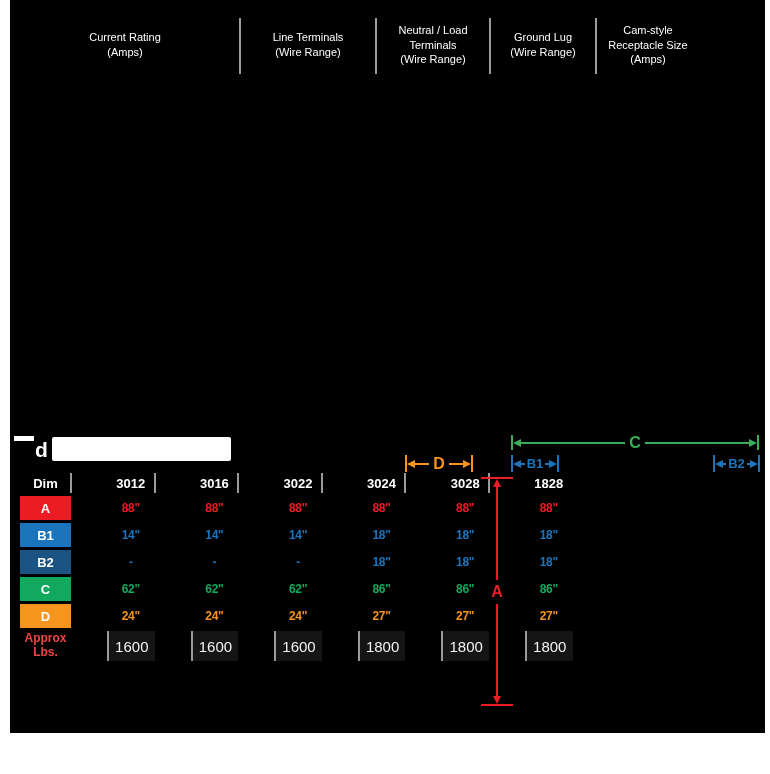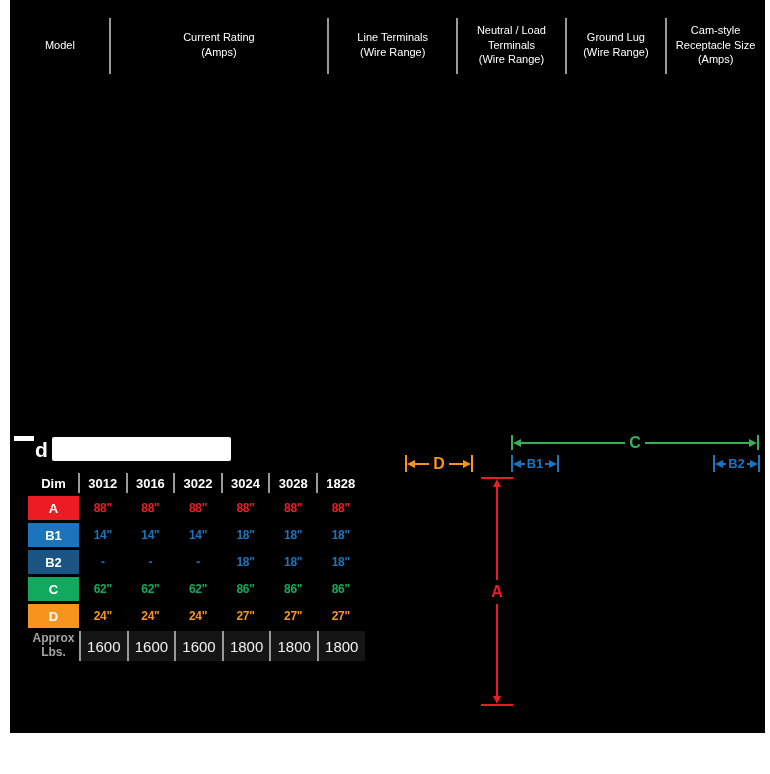--- a/index.html
+++ b/index.html
@@ -13,31 +13,31 @@
   .spec-divider { position:absolute; right:-1px; top:18px; width:2px; height:56px; background:#9a9a9a; }
   .w1{width:105px}.w2{width:230px}.w3{width:136px}.w4{width:114px}.w5{width:106px}.w6{width:104px}
 
   
   .redacted-dash { position:absolute; left:4px; top:436px; width:20px; height:5px; background:#ffffff; }
   .partial-d { position:absolute; left:25px; top:438px; color:#ffffff; font-size:21px; font-weight:bold; }
   .redaction-box { position:absolute; left:42px; top:437px; width:179px; height:24px; background:#ffffff; border-radius:2px; }
 
   
   .dim-table { position:absolute; left:10px; top:470px; width:337px; height:191px; }
-  .dt-row { position:absolute; left:8px; width:337px; display:grid; grid-template-columns:51px repeat(6, 47.6px); }
+  .dt-row { position:absolute; left:0; width:337px; display:grid; grid-template-columns:51px repeat(6, 47.6px);gap:36px; }
   .dt-header { top:0; height:26px; }
   .dt-header .cell { color:#ffffff; font-size:13px; font-weight:bold; display:flex; align-items:center; justify-content:center; position:relative; }
   .dt-header .cell .vdiv { position:absolute; right:-1px; top:3px; width:2px; height:20px; background:#9a9a9a; }
   .dt-r0{top:26px}.dt-r1{top:53px}.dt-r2{top:80px}.dt-r3{top:107px}.dt-r4{top:134px}
   .dt-color { height:24px; }
   .dt-color .lbl { color:#ffffff; font-size:13px; font-weight:bold; display:flex; align-items:center; justify-content:center; }
   .dt-color .cell { display:flex; align-items:center; justify-content:center; font-size:12px; font-weight:bold; letter-spacing:-0.3px; }
   .val-red{color:#EC1C24}.val-blue{color:#1C75BC}.val-green{color:#12A95E}.val-orange{color:#F7941E}
   .dt-footer { top:161px; height:30px; }
-  .dt-footer .lbl { color:#a3a3a3; font-size:12px; font-weight:bold; line-height:1.15; display:flex; align-items:center; justify-content:center; text-align:center; white-space:pre-line; }
+  .dt-footer .lbl { color:#ef4444; font-size:12px; font-weight:bold; line-height:1.15; display:flex; align-items:center; justify-content:center; text-align:center; white-space:pre-line; }
   .dt-footer .cell { background:#151515; border-left:2px solid #9a9a9a; color:#f2f2f2; font-size:15px; display:flex; align-items:center; justify-content:center; }
 
   
   .hdim { position:absolute; display:flex; align-items:center; }
   .hdim .tick { width:2px; height:100%; }
   .hdim .seg { flex:1; height:2px; }
   .hdim .lab { padding:0 4px; font-weight:bold; }
   .hdim .arr-l { width:0; height:0; border-top:4px solid transparent; border-bottom:4px solid transparent; border-right:8px solid; }
   .hdim .arr-r { width:0; height:0; border-top:4px solid transparent; border-bottom:4px solid transparent; border-left:8px solid; }
   .dim-D { left:395px; top:455px; width:68px; height:17px; }
@@ -56,24 +56,20 @@
   .vdim .arr-u { width:0; height:0; border-left:4px solid transparent; border-right:4px solid transparent; border-bottom:8px solid #EC1C24; }
   .vdim .arr-d { width:0; height:0; border-left:4px solid transparent; border-right:4px solid transparent; border-top:8px solid #EC1C24; }
 </style>
 </head>
 <body>
 
 <div class="page">
   <div class="canvas">
 
     <div class="spec-header">
-      <div class="spec-col w1">
-        <span>Model</span>
-        <i class="spec-divider"></i>
-      </div>
       <div class="spec-col w2">
         <span>Current Rating
 (Amps)</span>
         <i class="spec-divider"></i>
       </div>
       <div class="spec-col w3">
         <span>Line Terminals
 (Wire Range)</span>
         <i class="spec-divider"></i>
       </div>

